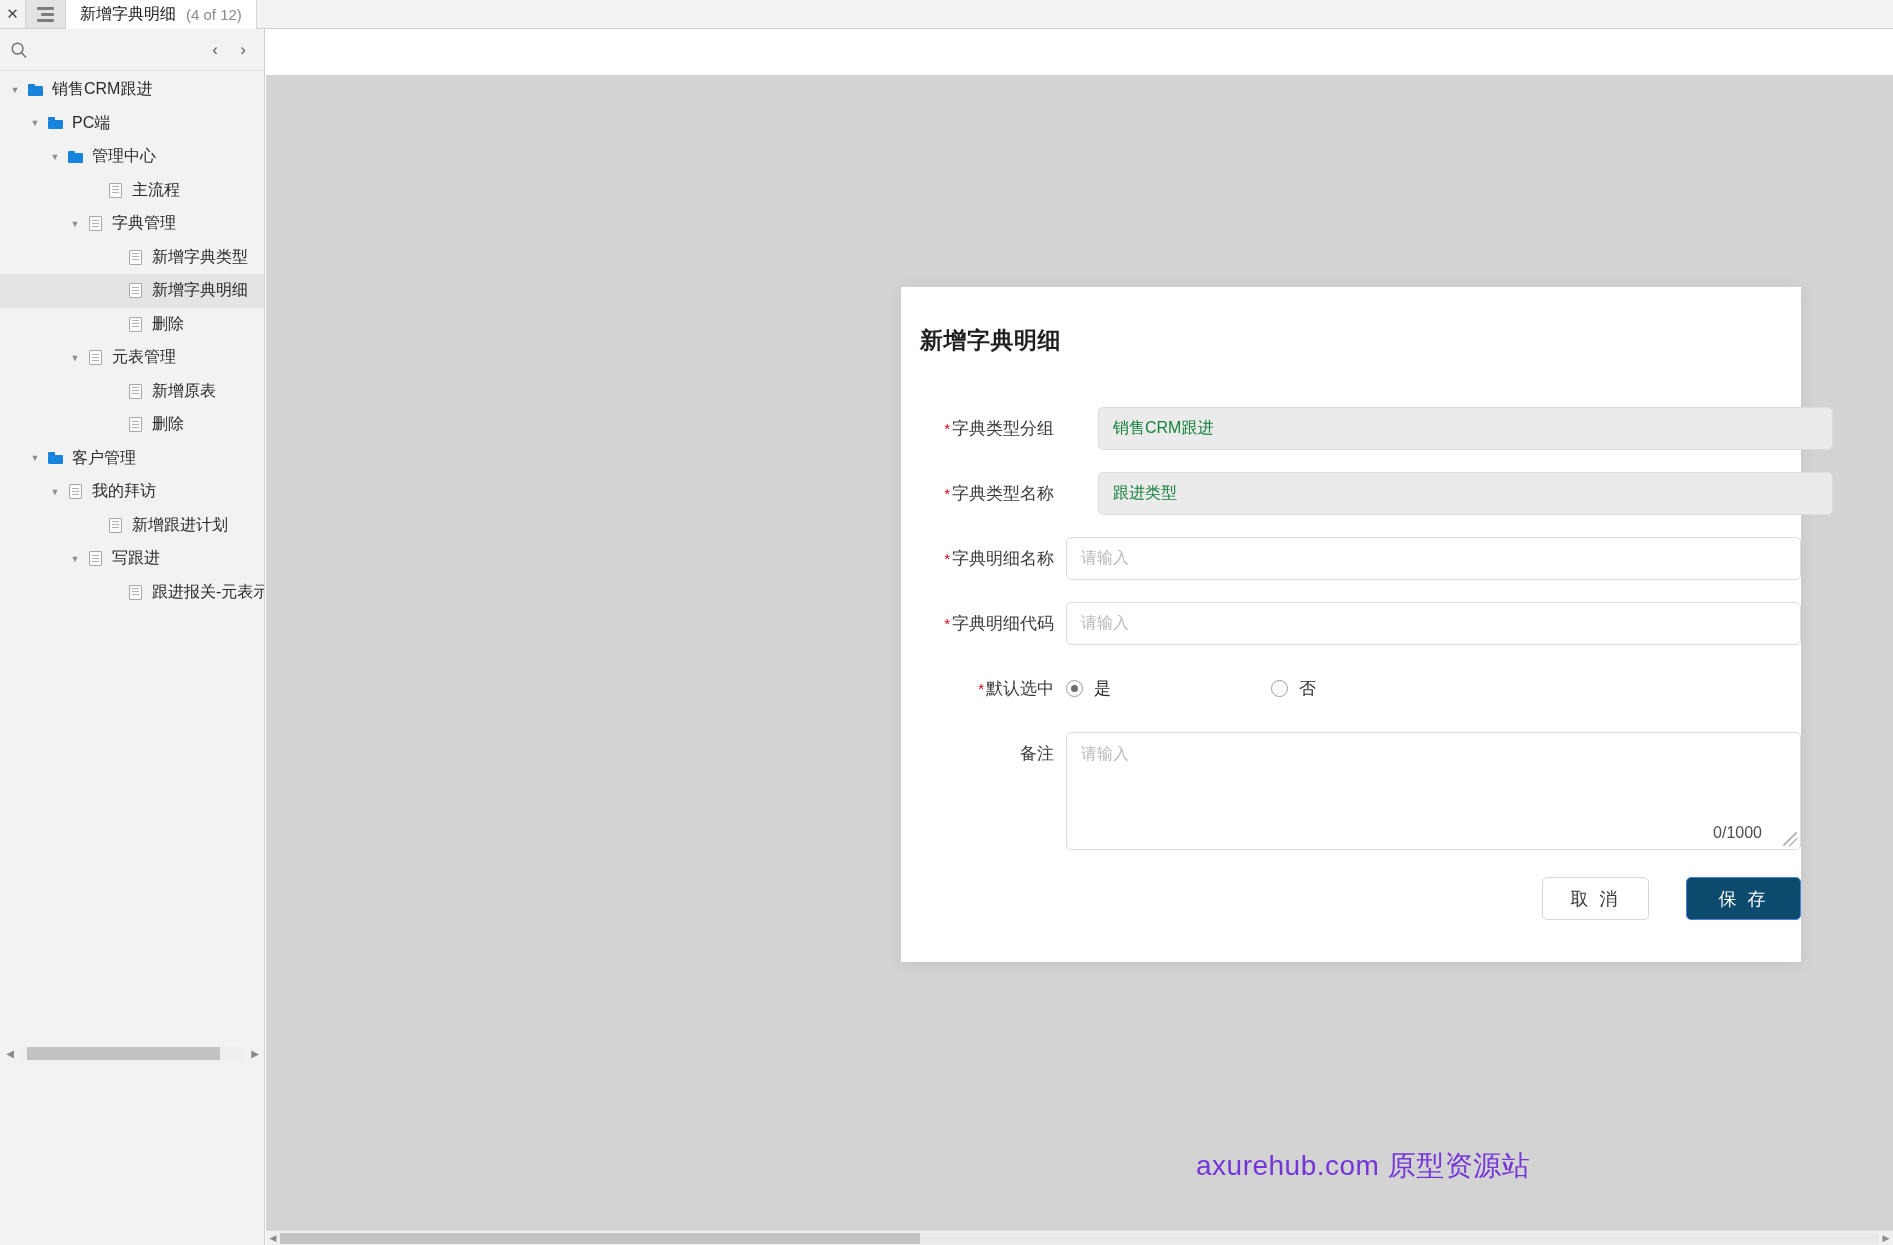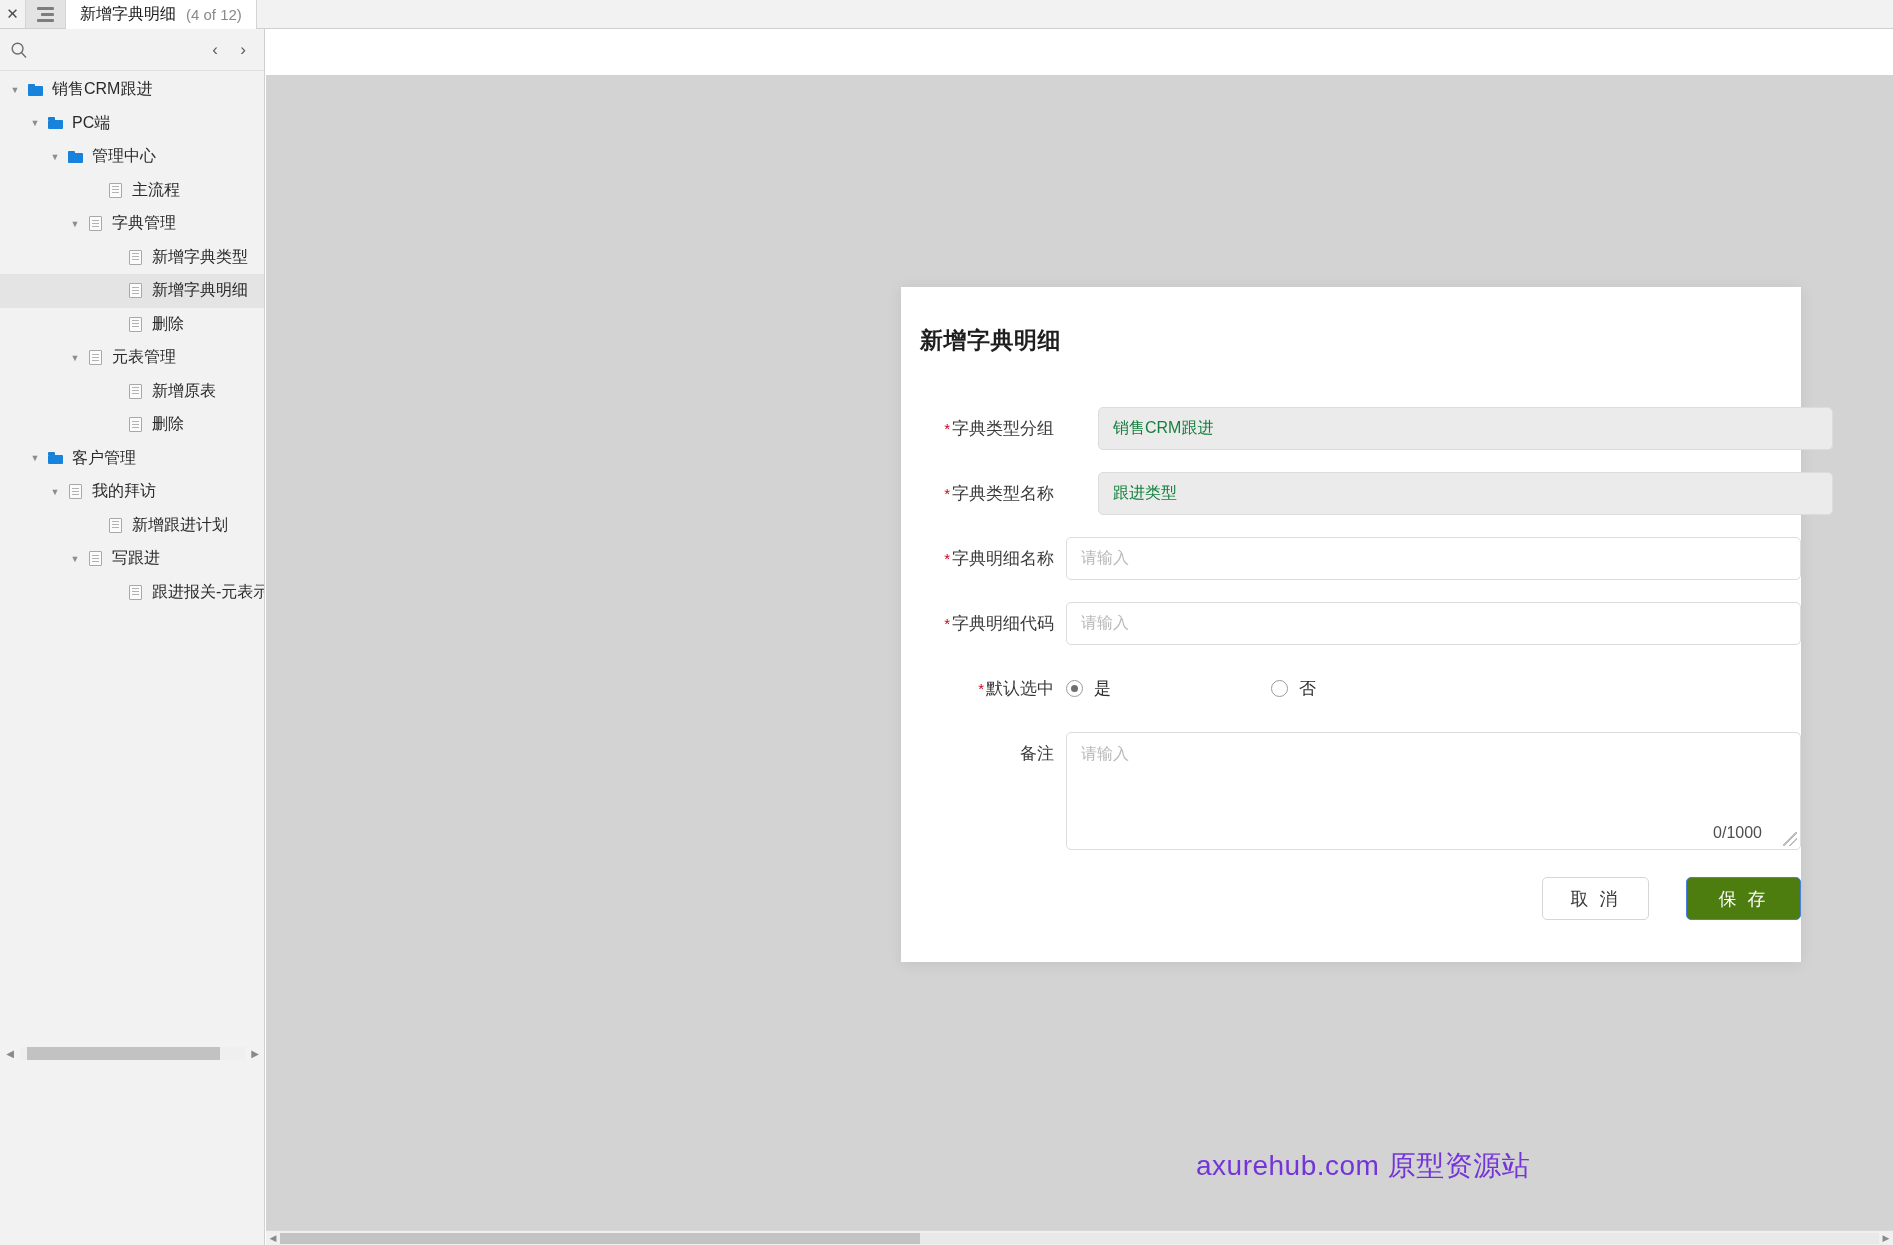--- a/index.html
+++ b/index.html
@@ -185,21 +185,21 @@
   .modal-actions {
     position: absolute; left: 0; right: 0; bottom: 42px;
     display: flex; justify-content: flex-end; gap: 37px; padding-right: 0;
   }
   .btn {
     min-width: 107px; height: 43px; border-radius: 5px; font-size: 18px;
     display: flex; align-items: center; justify-content: center; cursor: pointer;
     letter-spacing: 3px;
   }
   .btn-cancel { background: #ffffff; border: 1px solid #d6d6d6; color: #3a3a3a; }
-  .btn-save { background: #4d7c0f; border: 1px solid #4a7fe0; color: #ffffff; min-width: 115px; }
+  .btn-save { background: #0c4a6e; border: 1px solid #4a7fe0; color: #ffffff; min-width: 115px; }
 
   .watermark {
     position: absolute; left: 930px; bottom: 60px;
     font-size: 28px; color: #6d28d9; letter-spacing: 0.5px; white-space: nowrap;
     opacity: 0.92;
   }
 </style>
 </head>
 <body>
 

